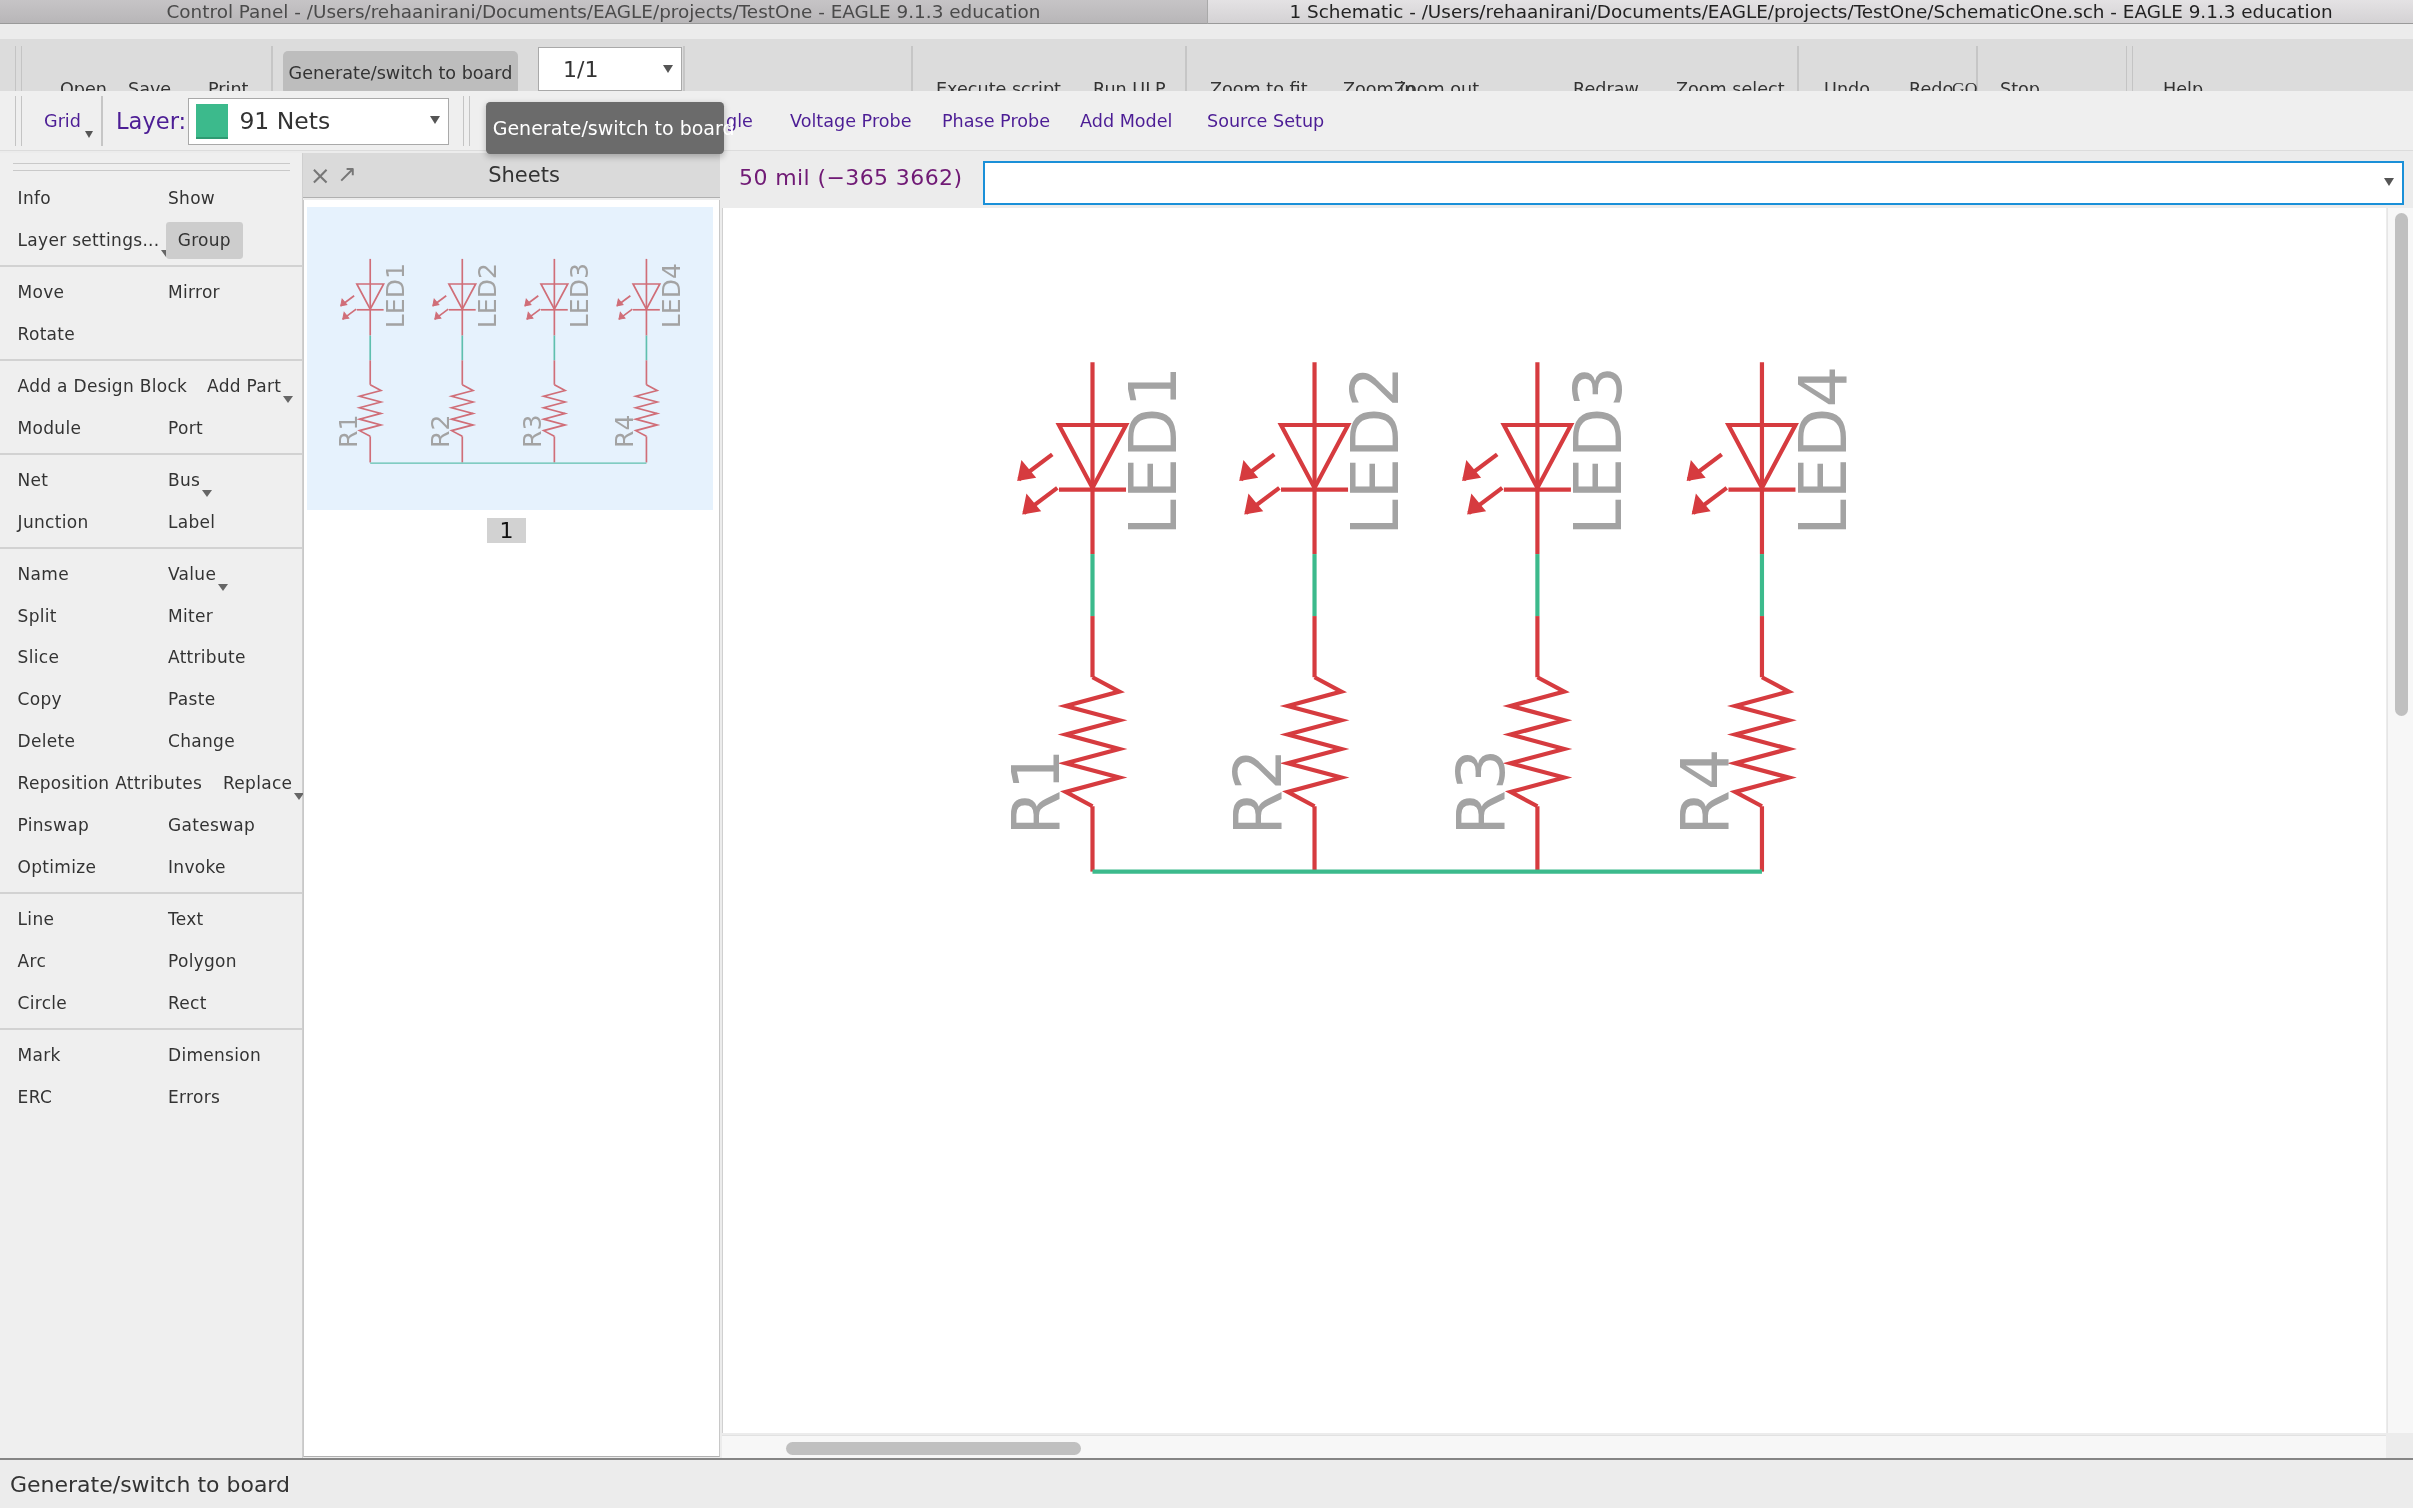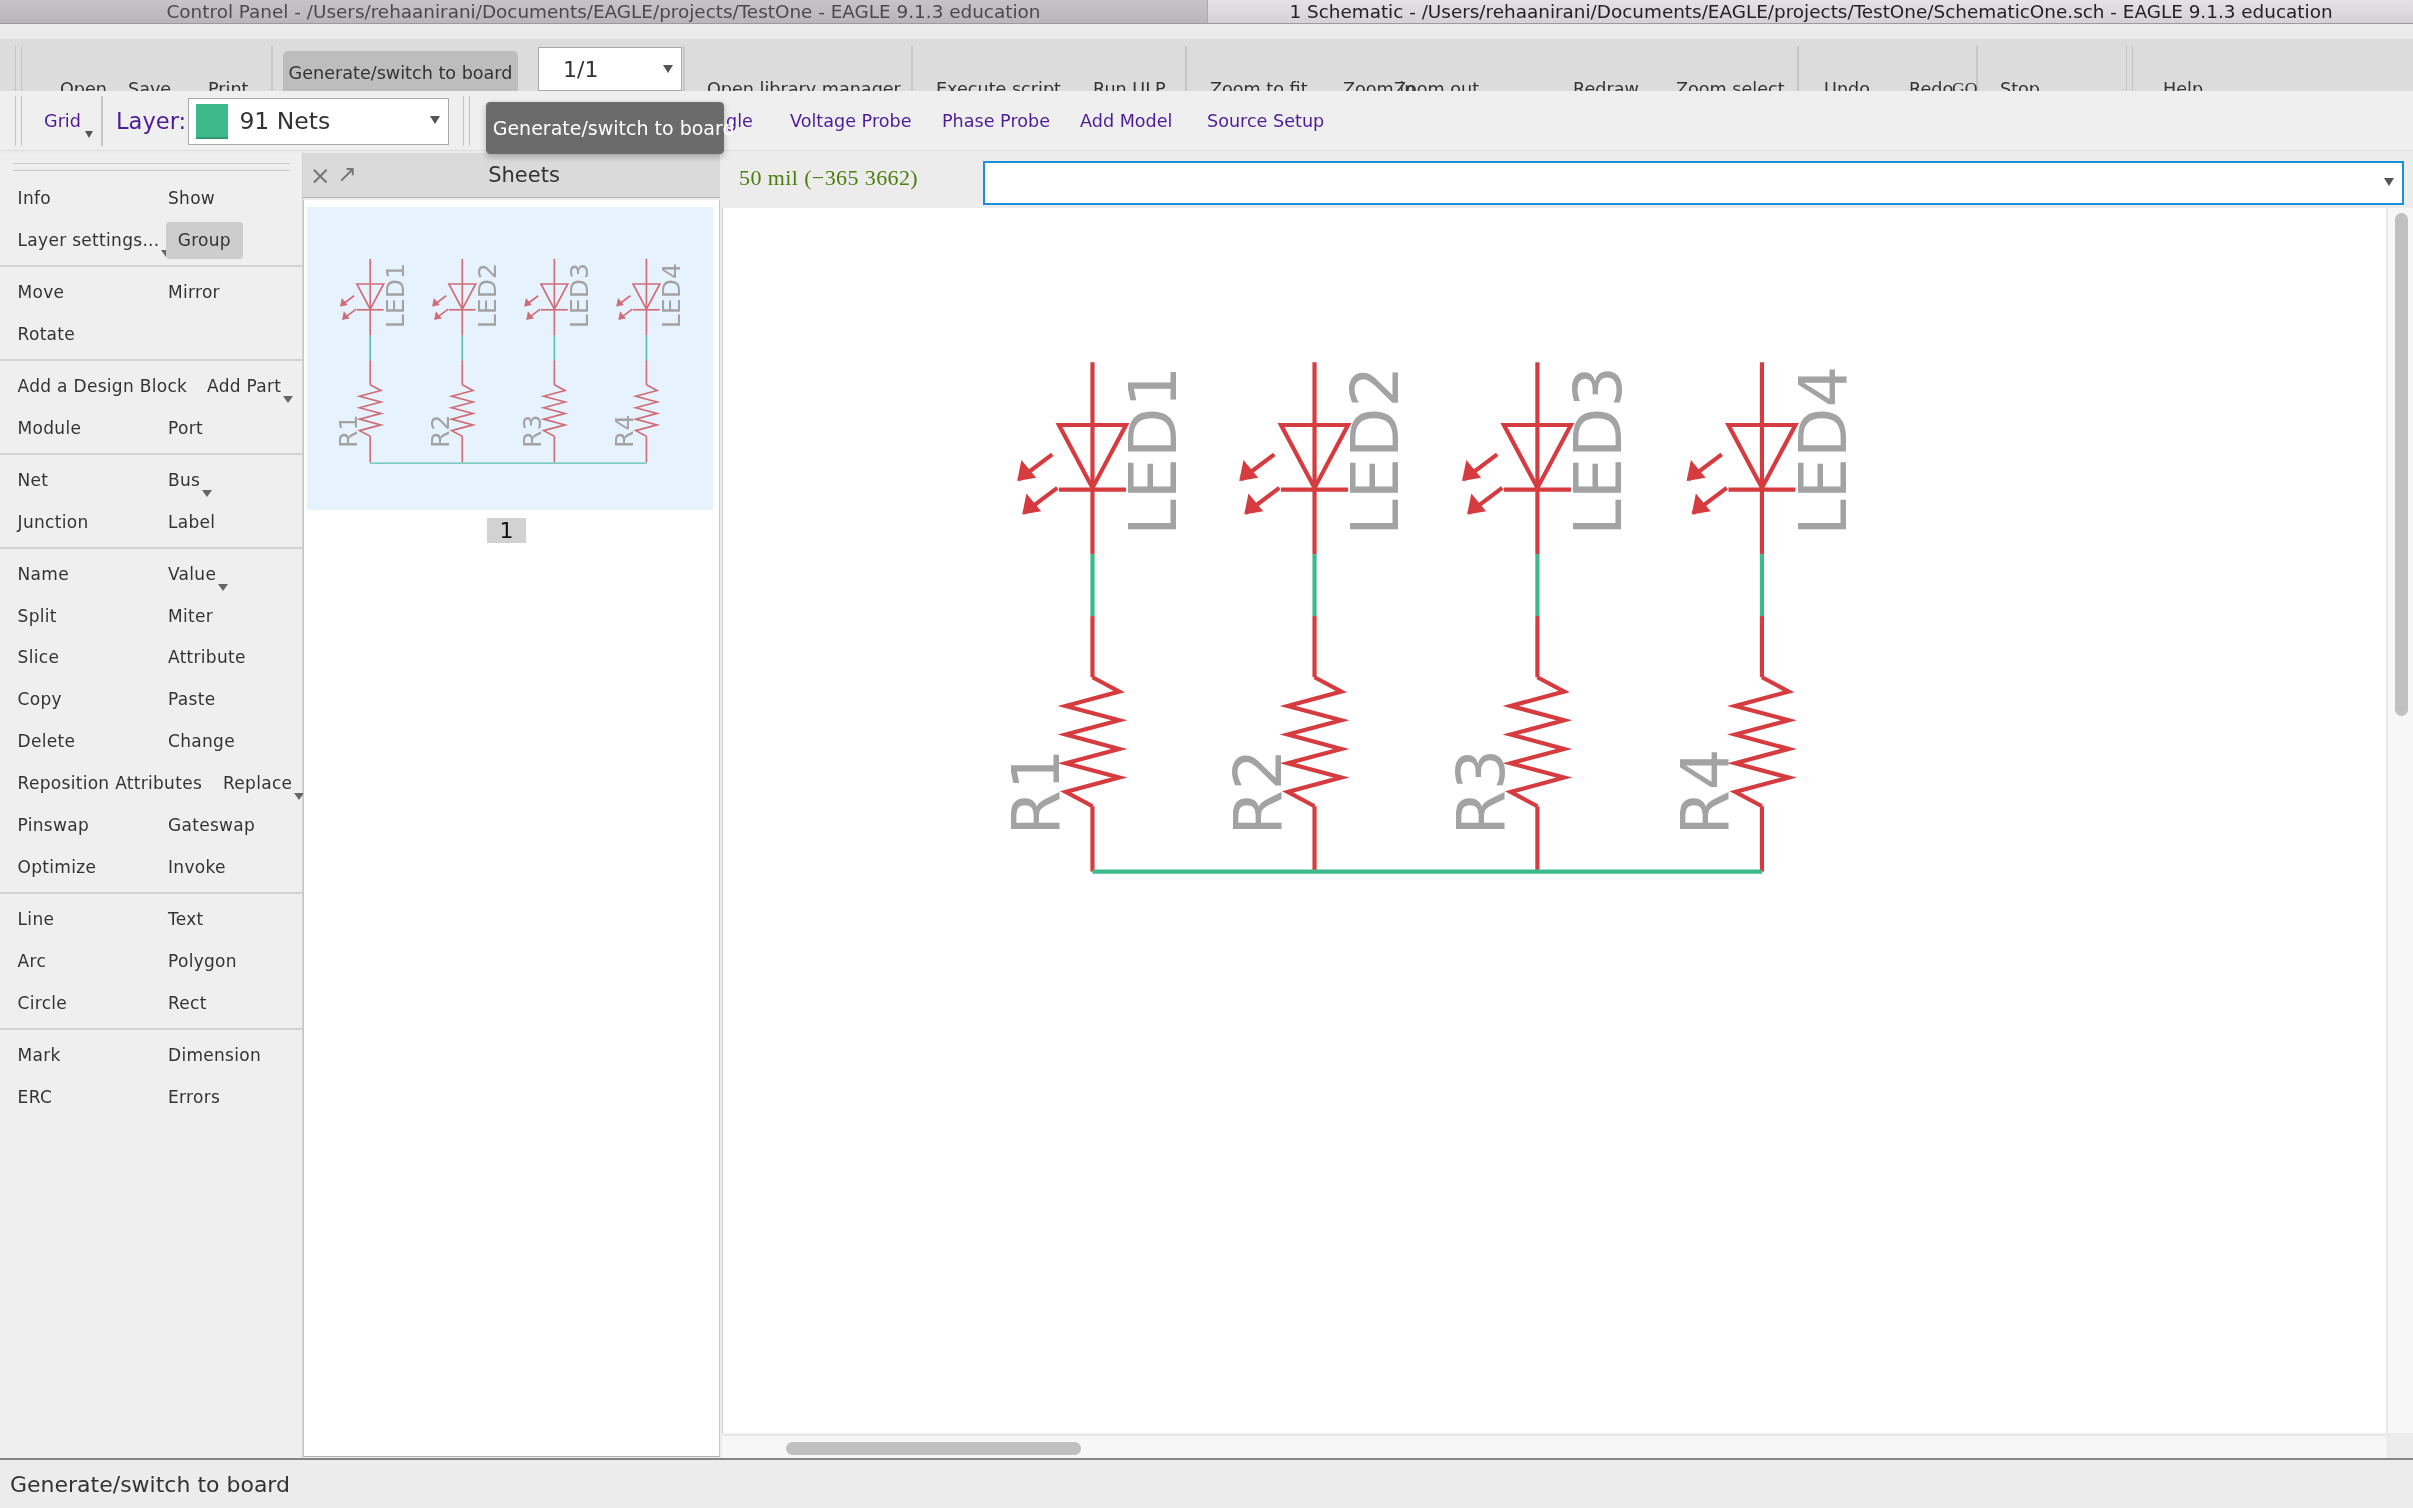--- a/index.html
+++ b/index.html
@@ -43,21 +43,21 @@
   #sheets-header { position: absolute; left: 0; top: 0; width: 417px; height: 45px; background: #dadada; border-bottom: 1.7px solid #b0b0b0; }
   #sheets-title { position: absolute; left: 0; width: 100%; top: 10px; text-align: center; font-size: 21px; color: #333; padding-left: 25px; }
   #sheets-close { position: absolute; left: 6.7px; top: 8.4px; font-size: 25px; color: #777; }
   #sheets-detach { position: absolute; left: 34px; top: 6.7px; font-size: 23.5px; color: #777; }
   #sheets-body { position: absolute; left: 0; top: 47px; width: 417px; height: 1257px; background: #fff; border-left: 1.7px solid #c8c8c8; border-right: 1.7px solid #c8c8c8; border-bottom: 1.7px solid #b0b0b0; }
   #sheet-thumb { position: absolute; left: 3.4px; top: 6.7px; width: 406px; height: 303px; background: #e6f2fd; }
   #sheet-number { position: absolute; left: 183px; top: 318px; width: 39px; height: 25px; background: #d2d2d2; font-size: 22px; text-align: center; line-height: 25px; color: #111; }
 
   
   #coord-bar { position: absolute; left: 722px; top: 153px; width: 1691px; height: 54px; background: #ececec; }
-  #coord-text { position: absolute; left: 17px; top: 11.7px; font-size: 22px; color: #4d7c0f; letter-spacing: 0.4px; font-family: Liberation Serif, serif; }
+  #coord-text { position: absolute; left: 17px; top: 11.7px; font-size: 22px; color: #701a75; letter-spacing: 0.4px; }
   #cmd-line { position: absolute; left: 261px; top: 7.5px; width: 1421px; height: 44px; background: #fff; border: 2.5px solid #1a90d8; }
   #cmd-line input { width: 100%; height: 100%; border: none; outline: none; font-size: 18.4px; padding-left: 6.7px; background: transparent; }
   #cmd-line .dd-caret { position: absolute; right: 8.4px; top: 15px; border-left: 5px solid transparent; border-right: 5px solid transparent; border-top: 8.4px solid #555; }
 
   
   #canvas { position: absolute; left: 722px; top: 208px; width: 1664px; height: 1225px; background: #fff; border-left: 1.7px solid #d0d0d0; }
   #vscroll-track { position: absolute; left: 2387px; top: 208px; width: 27px; height: 1225px; background: #f7f7f7; border-left: 1.7px solid #e6e6e6; }
   #vscroll-thumb { position: absolute; left: 6.7px; top: 5px; width: 13.4px; height: 503px; background: #c0c0c0; border-radius: 6.7px; }
   #hscroll-track { position: absolute; left: 722px; top: 1435px; width: 1664px; height: 25px; background: #f7f7f7; border-top: 1.7px solid #e2e2e2; }
   #hscroll-thumb { position: absolute; left: 64px; top: 5.9px; width: 295px; height: 13.4px; background: #c0c0c0; border-radius: 6.7px; }
@@ -92,23 +92,20 @@
     </div>
   <div class="tb-sep" style="left:271px;"></div>
   <div class="tb-btn" id="btn-generate" style="left:283px; top:11.7px; height:44px; width:235px; background:#bdbdbd; border-radius:5px; justify-content:center;">
     <span>Generate/switch to board</span>
   </div>
   <div id="sheet-select" style="top:8.4px;">
     <span>1/1</span>
     <span class="dd-caret"></span>
   </div>
   <div class="tb-sep" style="left:683px;"></div>
-  <div class="tb-btn" style="left:707px;">
-      <span>Open library manager</span>
-    </div>
   <div class="tb-sep" style="left:911px;"></div>
   <div class="tb-btn" style="left:936px;">
     <span>Execute script</span>
       <span class="caret"></span>
   </div>
   <div class="tb-btn" style="left:1093px;">
     <span>Run ULP</span>
       <span class="caret"></span>
   </div>
   <div class="tb-sep" style="left:1185px;"></div>

